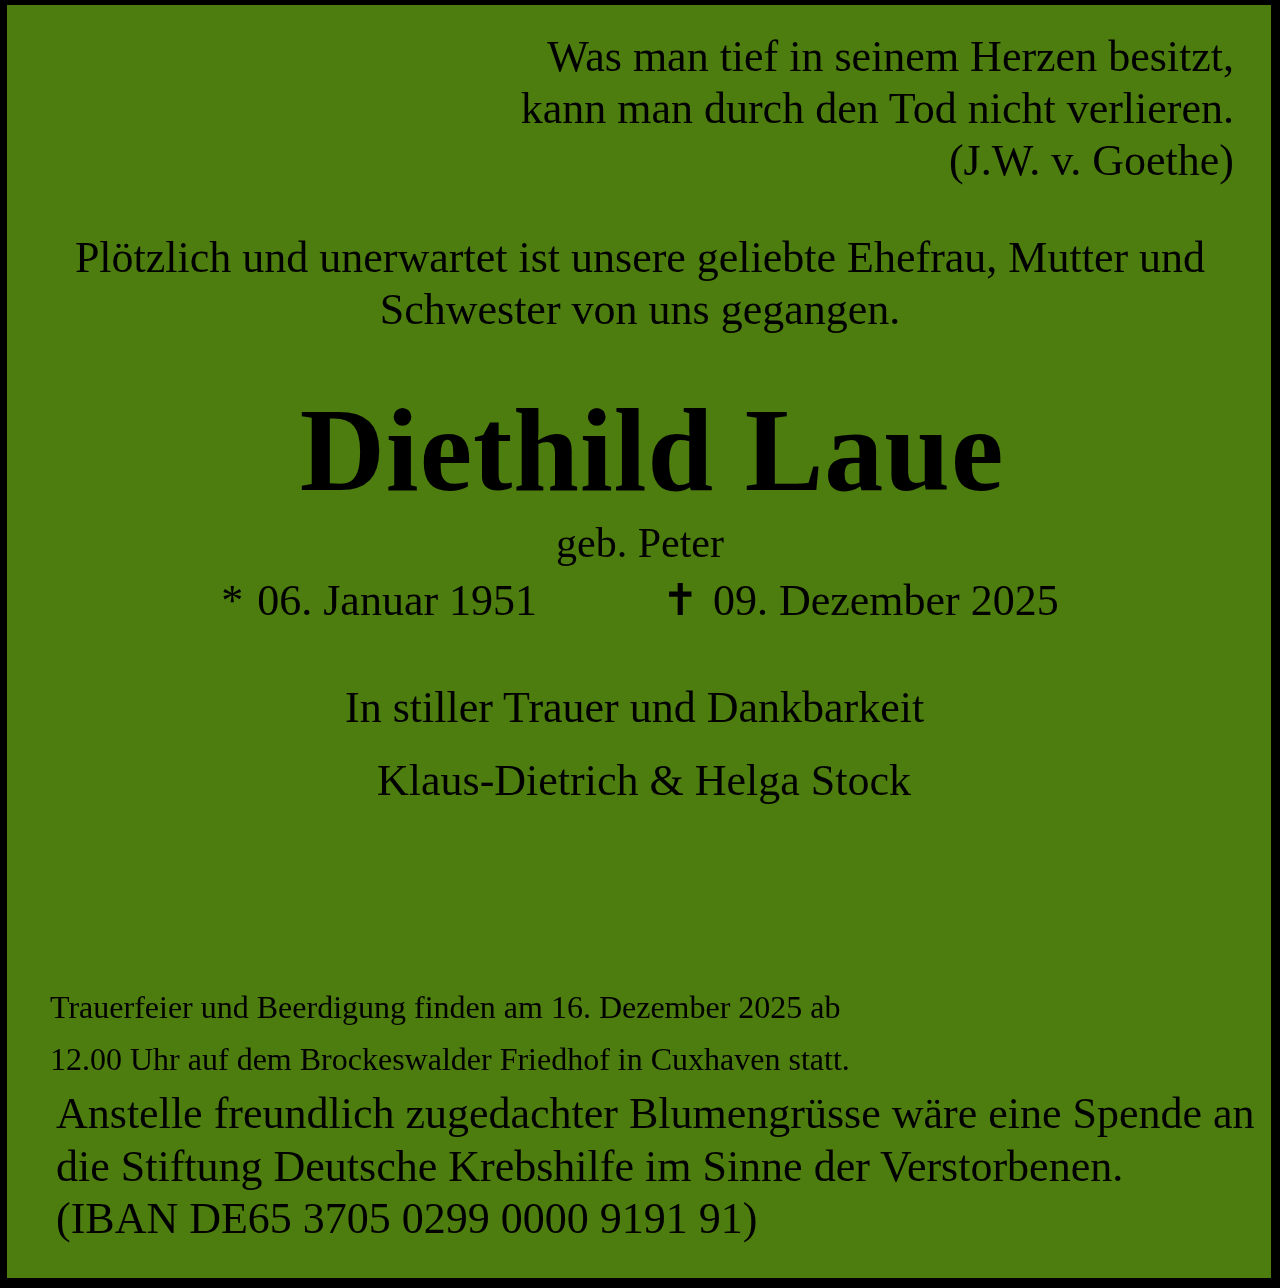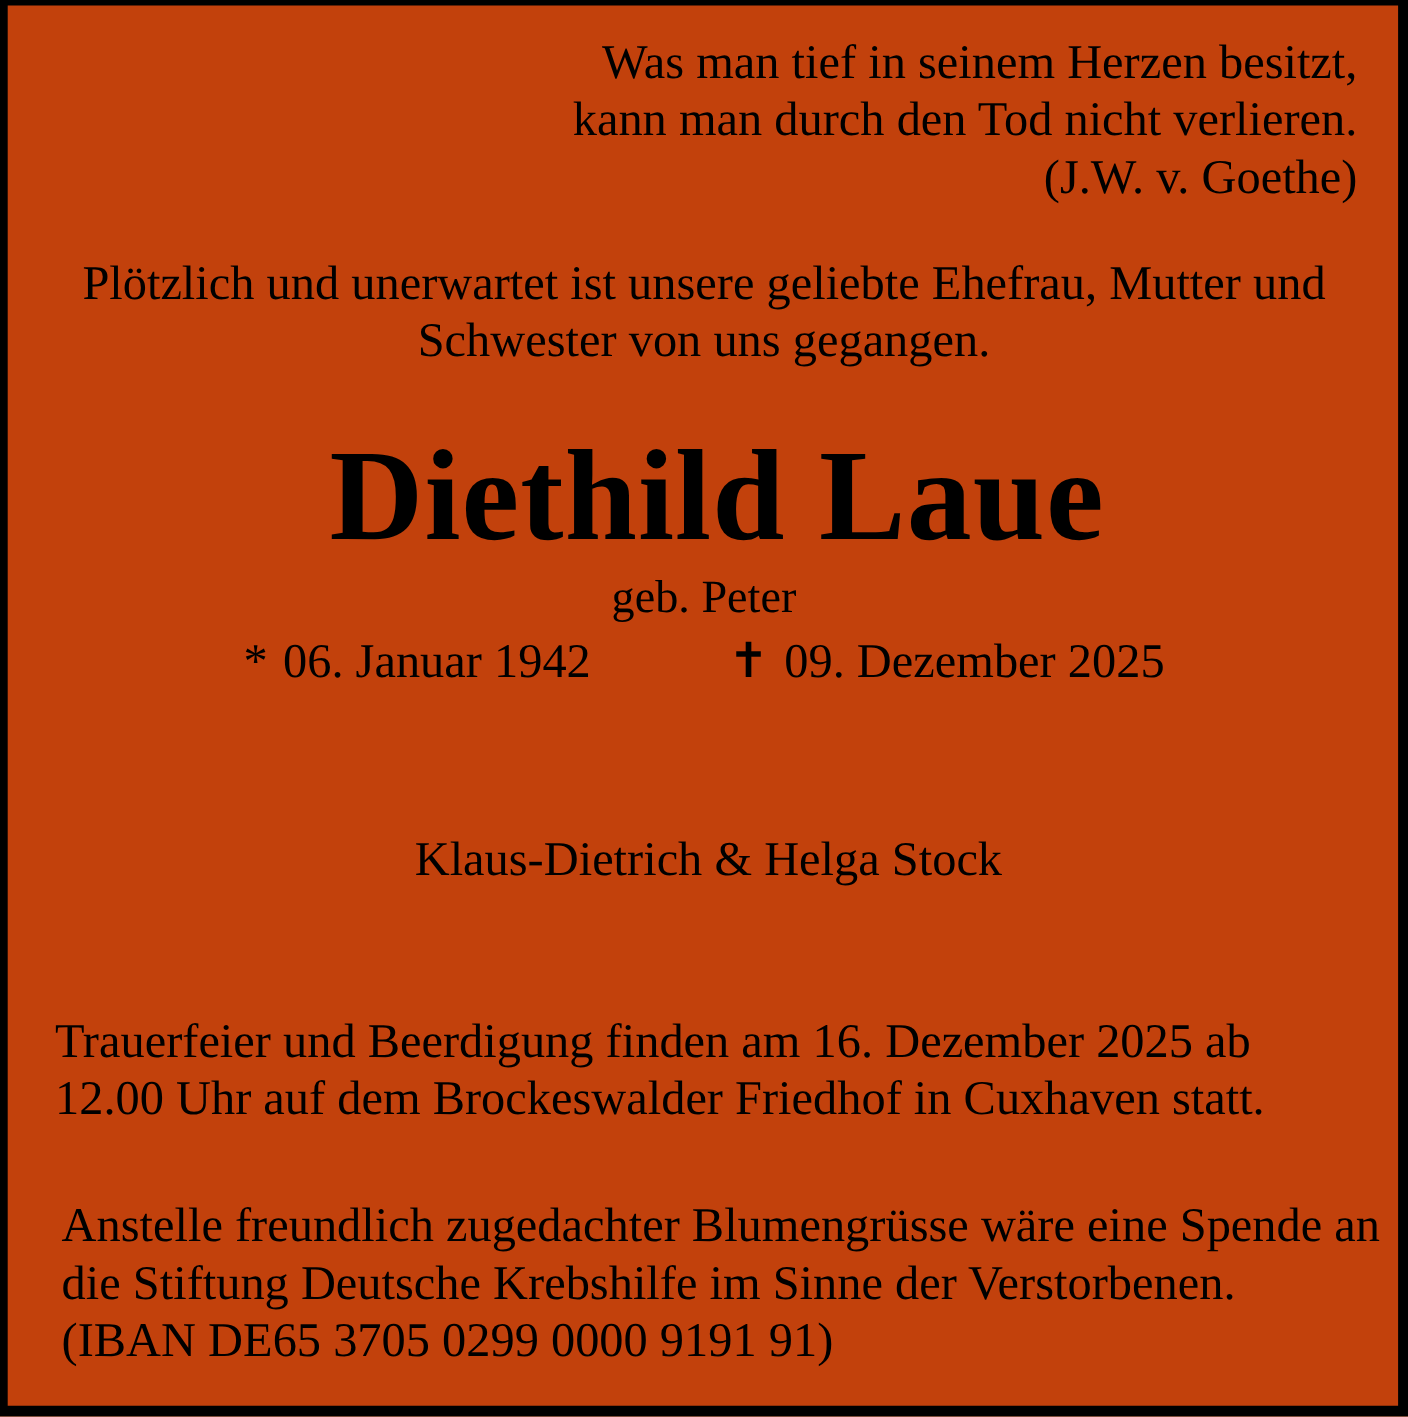--- a/index.html
+++ b/index.html
@@ -1,20 +1,20 @@
 <!DOCTYPE html>
 <html><head>
 <meta charset="utf-8">
 <style>
   html, body { margin: 0; padding: 0; background: #ffffff; }
   .page {
     position: relative;
     width: 1280px;
     height: 1288px;
-    background: #c2410c;
+    background: #4d7c0f;
     color: #000000;
     font-family: "Liberation Serif", "DejaVu Serif", serif;
     overflow: hidden;
   }
   .frame {
     position: absolute;
     inset: 0;
     border-style: solid;
     border-color: #000000;
     border-width: 5px 9px 10px 7px;
@@ -83,23 +83,23 @@
   }
   .mourners {
     position: absolute;
     top: 754px;
     left: 377px;
     font-size: 44px;
     line-height: 53.5px;
   }
   .funeral {
     position: absolute;
-    top: 921px;
+    top: 981px;
     left: 50px;
-    font-size: 44px;
+    font-size: 32px;
     line-height: 52px;
   }
   .donation {
     position: absolute;
     top: 1088px;
     left: 56px;
     font-size: 44px;
     line-height: 52.5px;
   }
 </style>
@@ -118,24 +118,25 @@
   <div class="intro">
     <div class="line">Plötzlich und unerwartet ist unsere geliebte Ehefrau, Mutter und</div>
     <div class="line">Schwester von uns gegangen.</div>
   </div>
 
   <h1 class="name">Diethild Laue</h1>
 
   <div class="maiden">geb. Peter</div>
 
   <div class="dates">
-    <span class="line"><span class="sym">*</span><span>06. Januar 1942</span></span>
+    <span class="line"><span class="sym">*</span><span>06. Januar 1951</span></span>
     <span class="line"><span class="sym sym-cross">✝</span><span>09. Dezember 2025</span></span>
   </div>
 
+  <div class="condolence line">In stiller Trauer und Dankbarkeit</div>
 
   <div class="mourners">
     <div class="line">Klaus-Dietrich &amp; Helga Stock</div>
   </div>
 
   <div class="funeral">
     <div class="line">Trauerfeier und Beerdigung finden am 16. Dezember 2025 ab</div>
     <div class="line">12.00 Uhr auf dem Brockeswalder Friedhof in Cuxhaven statt.</div>
   </div>
 

